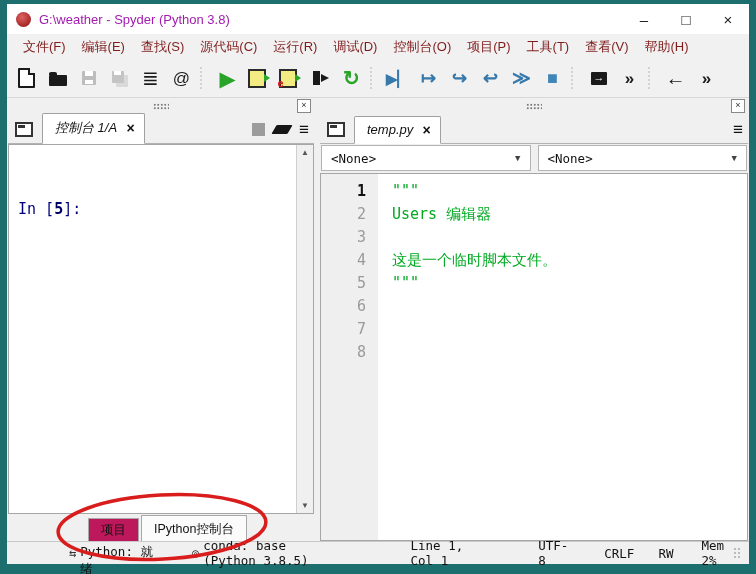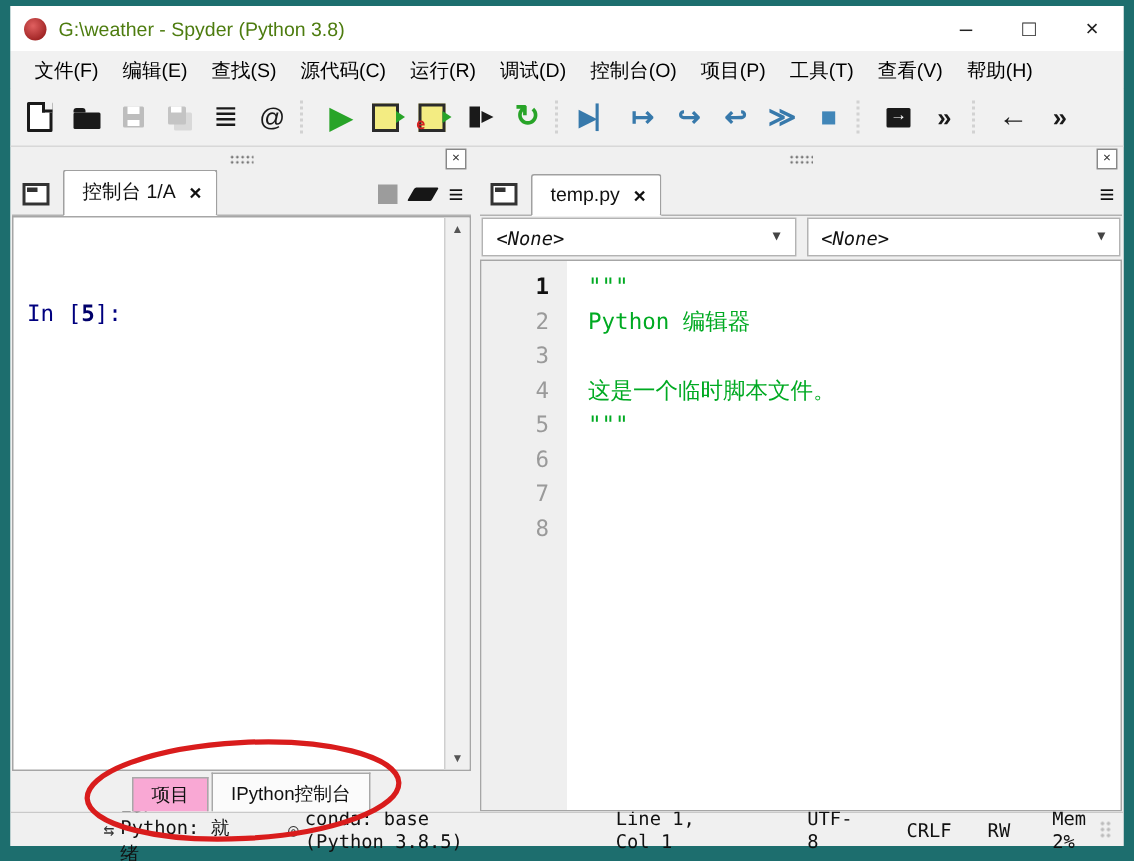--- a/index.html
+++ b/index.html
@@ -4,27 +4,27 @@
 <style>
   html,body{margin:0;padding:0;}
   body{width:756px;height:574px;position:relative;background:#1d6e6e;overflow:hidden;
        font-family:"Liberation Sans",sans-serif;-webkit-font-smoothing:antialiased;}
   .frame{position:absolute;left:7px;top:4px;width:742px;height:560px;background:#f0f0f0;
          display:flex;flex-direction:column;}
   
   .titlebar{height:30px;background:#fff;display:flex;align-items:center;flex:0 0 auto;}
   .logo{width:15px;height:15px;border-radius:50%;margin:0 8px 0 9px;
         background:radial-gradient(circle at 40% 35%,#e06060,#8a1010);}
-  .title{font-size:13px;color:#4d7c0f;}
+  .title{font-size:13px;color:#a21caf;}
   .wbtns{margin-left:auto;display:flex;}
   .wbtn{width:42px;height:30px;display:flex;align-items:center;justify-content:center;
         font-size:15px;color:#222;}
   
   .menubar{height:25px;background:#f1f1f1;display:flex;align-items:center;padding-left:8px;flex:0 0 auto;}
-  .menu-item{font-size:13px;color:#000000;padding:0 8px;}
+  .menu-item{font-size:13px;color:#7f1d1d;padding:0 8px;}
   
   .toolbar{height:38px;background:#f1f1f1;display:flex;align-items:center;padding-left:4px;
            border-bottom:1px solid #d8d8d8;flex:0 0 auto;}
   .tbtn{width:29px;height:29px;display:flex;align-items:center;justify-content:center;margin:0 1px;}
   .tbtn .g{line-height:1;}
   .tsep{width:5px;height:22px;border-left:2px dotted #d2d2d2;margin:0 5px 0 3px;}
   .ic{display:inline-block;}
   .i-doc{width:13px;height:16px;border:2px solid #1a1a1a;background:#fff;border-radius:1px;position:relative;}
   .i-doc::after{content:"";position:absolute;right:-2px;top:-2px;width:5px;height:5px;background:#f1f1f1;
                 border-left:2px solid #1a1a1a;border-bottom:2px solid #1a1a1a;}
@@ -53,45 +53,45 @@
   
   .main{flex:1 1 auto;position:relative;background:#f0f0f0;overflow:hidden;}
   .pane{position:absolute;top:0;bottom:0;display:flex;flex-direction:column;}
   .pane.left{left:1px;width:306px;}
   .pane.right{left:313px;right:1px;}
   .pane-header{height:15px;position:relative;flex:0 0 auto;}
   .grip{position:absolute;left:50%;top:5px;transform:translateX(-50%);width:16px;height:7px;
         background-image:radial-gradient(circle,#777 0.8px,transparent 1px);background-size:3.5px 3.5px;}
   .pane-close{position:absolute;right:3px;top:1px;width:12px;height:12px;border:1px solid #888;
               background:#fff;color:#333;font-size:9px;line-height:11px;text-align:center;}
-  .tabbar{height:30px;display:flex;align-items:flex-end;padding:0 5px;border-bottom:1px solid #b2b2b2;flex:0 0 auto;}
+  .tabbar{height:30px;display:flex;align-items:flex-end;padding:0 5px;border-bottom:1px solid #b2b2b2;flex:0 0 auto;font-style:italic;}
   .i-browse{width:14px;height:11px;border:2px solid #333;background:#fff;position:relative;margin:0 2px 6px 2px;}
   .i-browse::after{content:"";position:absolute;left:1px;top:1px;width:7px;height:3px;background:#333;}
   .tab{margin:0 0 -1px 7px;background:#fff;border:1px solid #a0a0a0;border-bottom:1px solid #fff;
        border-radius:2px 2px 0 0;padding:5px 10px 6px 12px;font-size:13px;color:#111;
        display:flex;align-items:center;gap:9px;}
   .tab .x{font-weight:bold;font-size:14px;line-height:10px;color:#111;}
   .tabbar-right{margin-left:auto;display:flex;align-items:center;gap:9px;padding-bottom:7px;}
   .stopbox{width:13px;height:13px;background:#9c9c9c;}
   .i-eraser{width:16px;height:9px;background:#161616;border-radius:1px;transform:skewX(-30deg);}
   .burger{font-size:17px;font-weight:bold;color:#111;line-height:12px;}
   
   .console{flex:1 1 auto;background:#fff;border:1px solid #a6a6a6;display:flex;overflow:hidden;}
   .console-text{flex:1;padding:55px 0 0 9px;font-family:"DejaVu Sans Mono",monospace;font-size:15px;color:#00007f;}
   .console-text b{font-weight:bold;color:#00006a;}
   .vscroll{width:16px;border-left:1px solid #cfcfcf;background:#f0f0f0;display:flex;flex-direction:column;
            justify-content:space-between;align-items:center;font-size:8px;color:#555;padding:3px 0;}
   .bottomtabs{height:27px;display:flex;align-items:flex-end;padding-left:80px;background:#f0f0f0;flex:0 0 auto;}
-  .btab{border:1px solid #a8a8a8;border-bottom:none;background:#f9a8d4;font-size:12.5px;color:#111;
+  .btab{border:1px solid #a8a8a8;border-bottom:none;background:#be185d;font-size:12.5px;color:#111;
         padding:3px 12px 2px 12px;margin-right:2px;}
   .btab.active{background:#fbfbfb;padding:5px 12px 3px 12px;}
   
   .pathrow{height:20px;font-family:"DejaVu Sans Mono",monospace;font-size:12.5px;color:#111;
            padding-left:13px;flex:0 0 auto;}
-  .selectrow{height:26px;display:flex;gap:7px;padding:1px 1px 2px 1px;flex:0 0 auto;font-style:italic;}
+  .selectrow{height:26px;display:flex;gap:7px;padding:1px 1px 2px 1px;flex:0 0 auto;}
   .select{flex:1;background:#fff;border:1px solid #b3b3b3;display:flex;align-items:center;
           padding:0 9px;font-family:"DejaVu Sans Mono",monospace;font-size:12.5px;color:#111;}
   .select .arr{margin-left:auto;font-size:9px;color:#444;}
   .editor{flex:1 1 auto;background:#fff;border:1px solid #a6a6a6;display:flex;overflow:hidden;
           font-family:"DejaVu Sans Mono",monospace;font-size:15px;}
   .gutter{width:57px;background:#efefef;padding-top:6px;flex:0 0 auto;}
   .ln{height:23px;line-height:23px;text-align:right;padding-right:12px;color:#9a9a9a;}
   .ln.cur{color:#111;font-weight:bold;}
   .codecol{flex:1;padding-top:6px;}
   .cl{height:23px;line-height:23px;padding-left:14px;white-space:pre;}
@@ -271,21 +271,21 @@
             <div class="ln">2</div>
             <div class="ln">3</div>
             <div class="ln">4</div>
             <div class="ln">5</div>
             <div class="ln">6</div>
             <div class="ln">7</div>
             <div class="ln">8</div>
           </div>
         <div class="codecol" id="codecol">
             <div class="cl t-string">"""</div>
-            <div class="cl t-string">Python 编辑器</div>
+            <div class="cl t-string">Users 编辑器</div>
             <div class="cl t-plain"></div>
             <div class="cl t-string">这是一个临时脚本文件。</div>
             <div class="cl t-string">"""</div>
             <div class="cl t-plain"></div>
             <div class="cl t-plain"></div>
           </div>
       </div>
     </div>
 
   </div>

